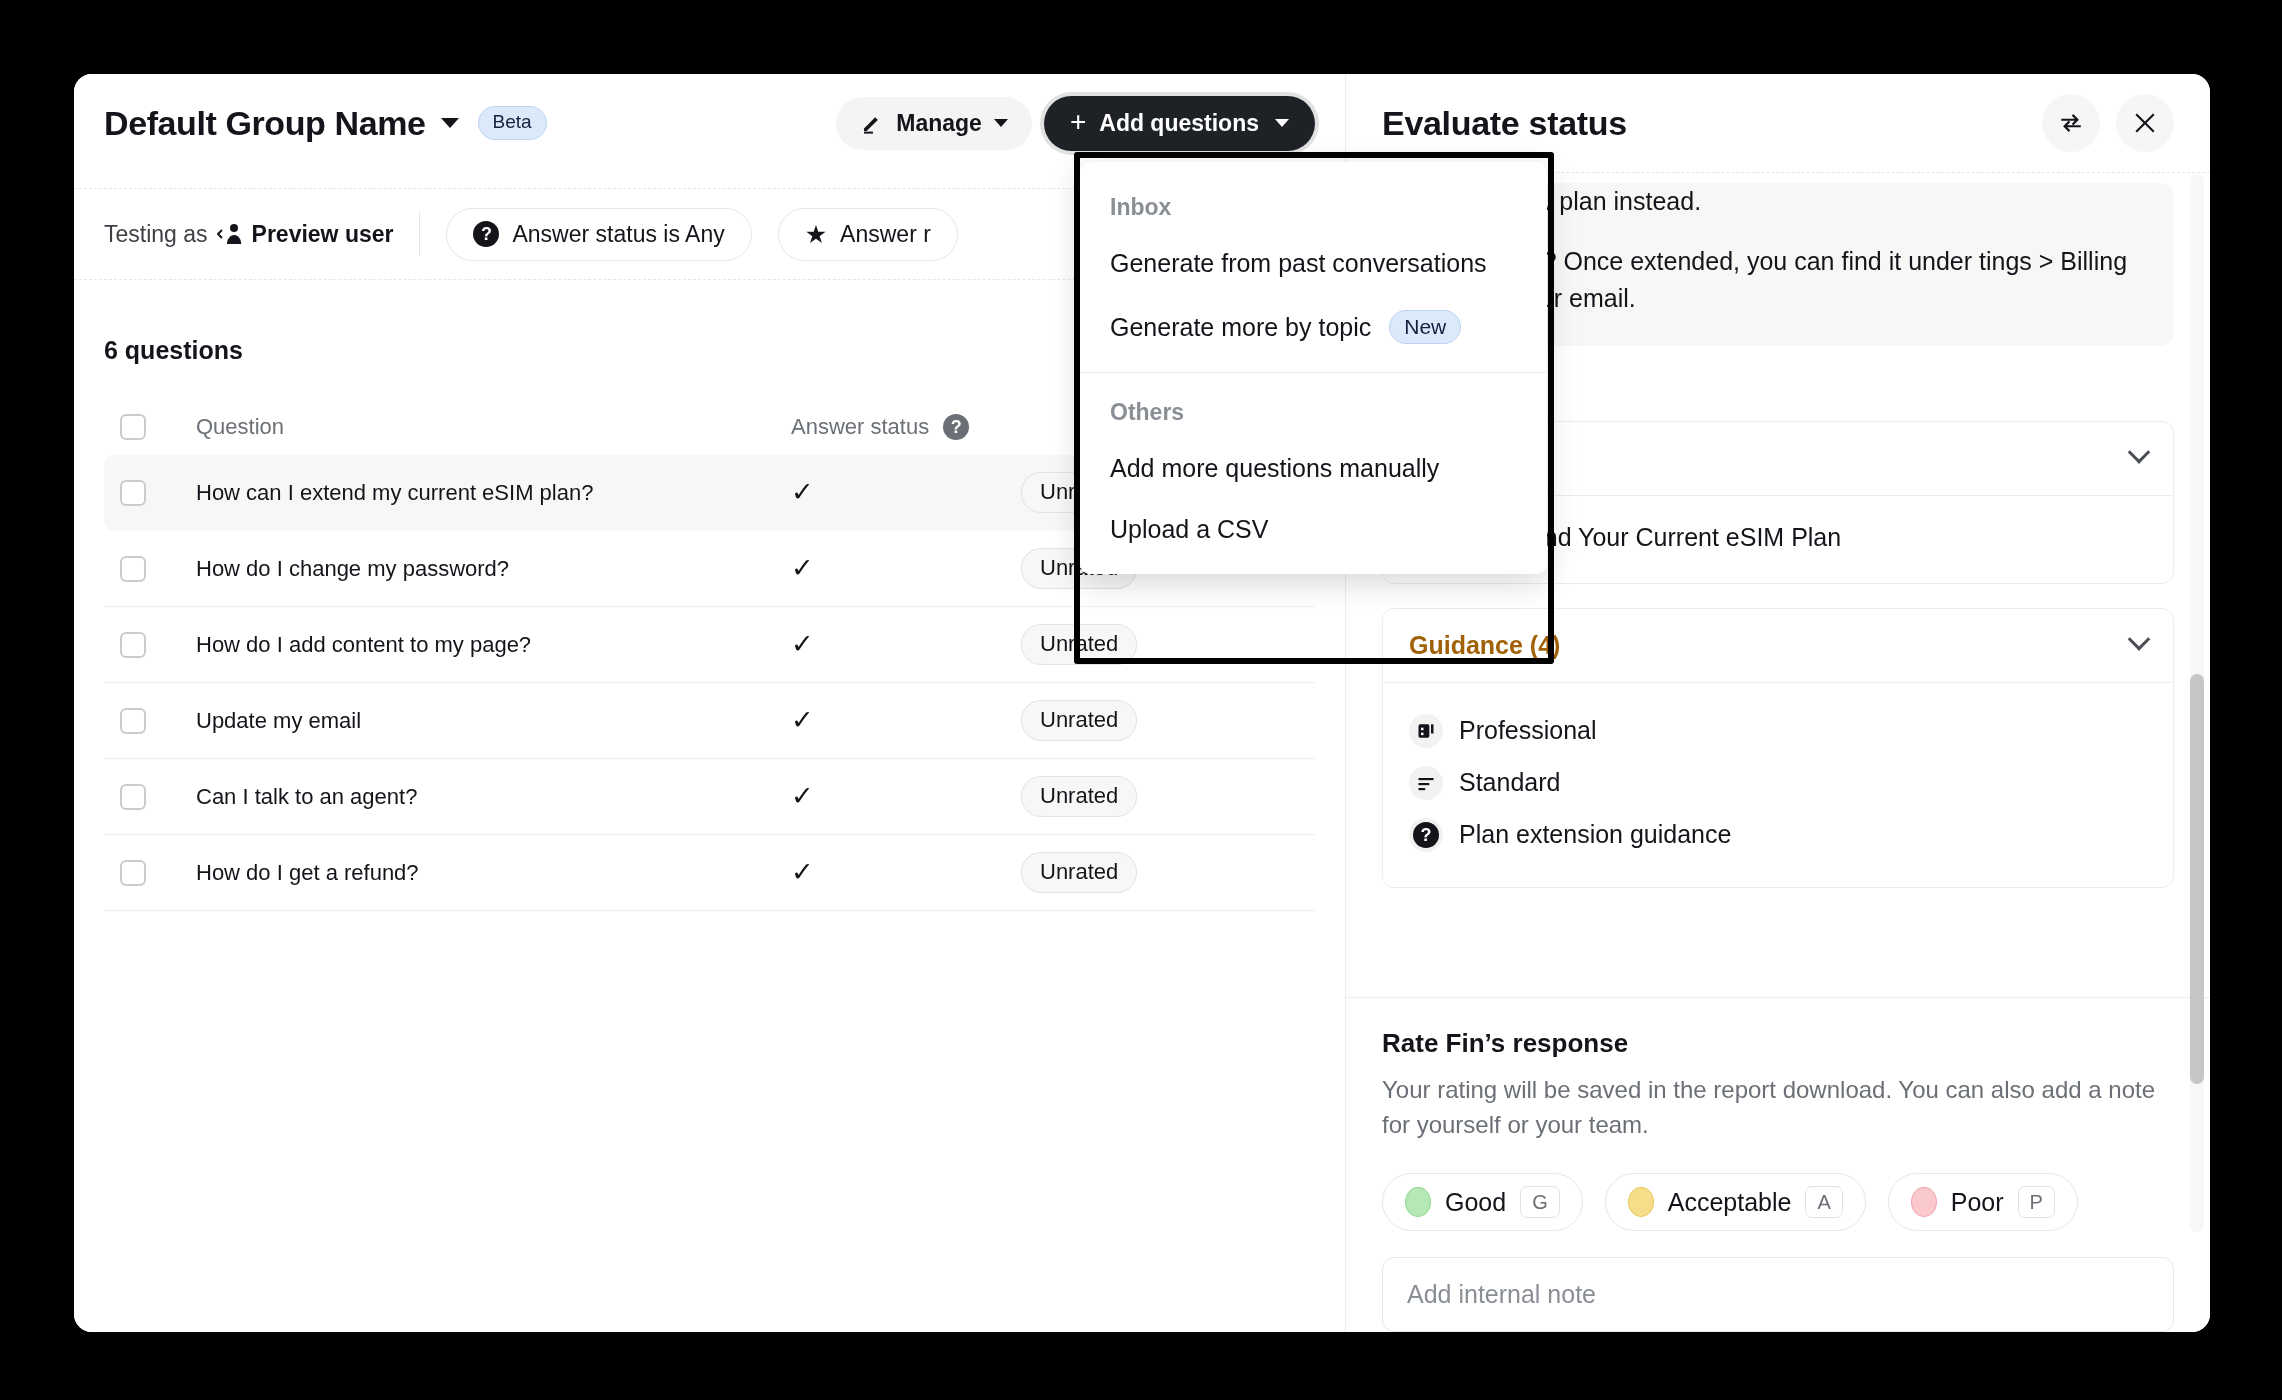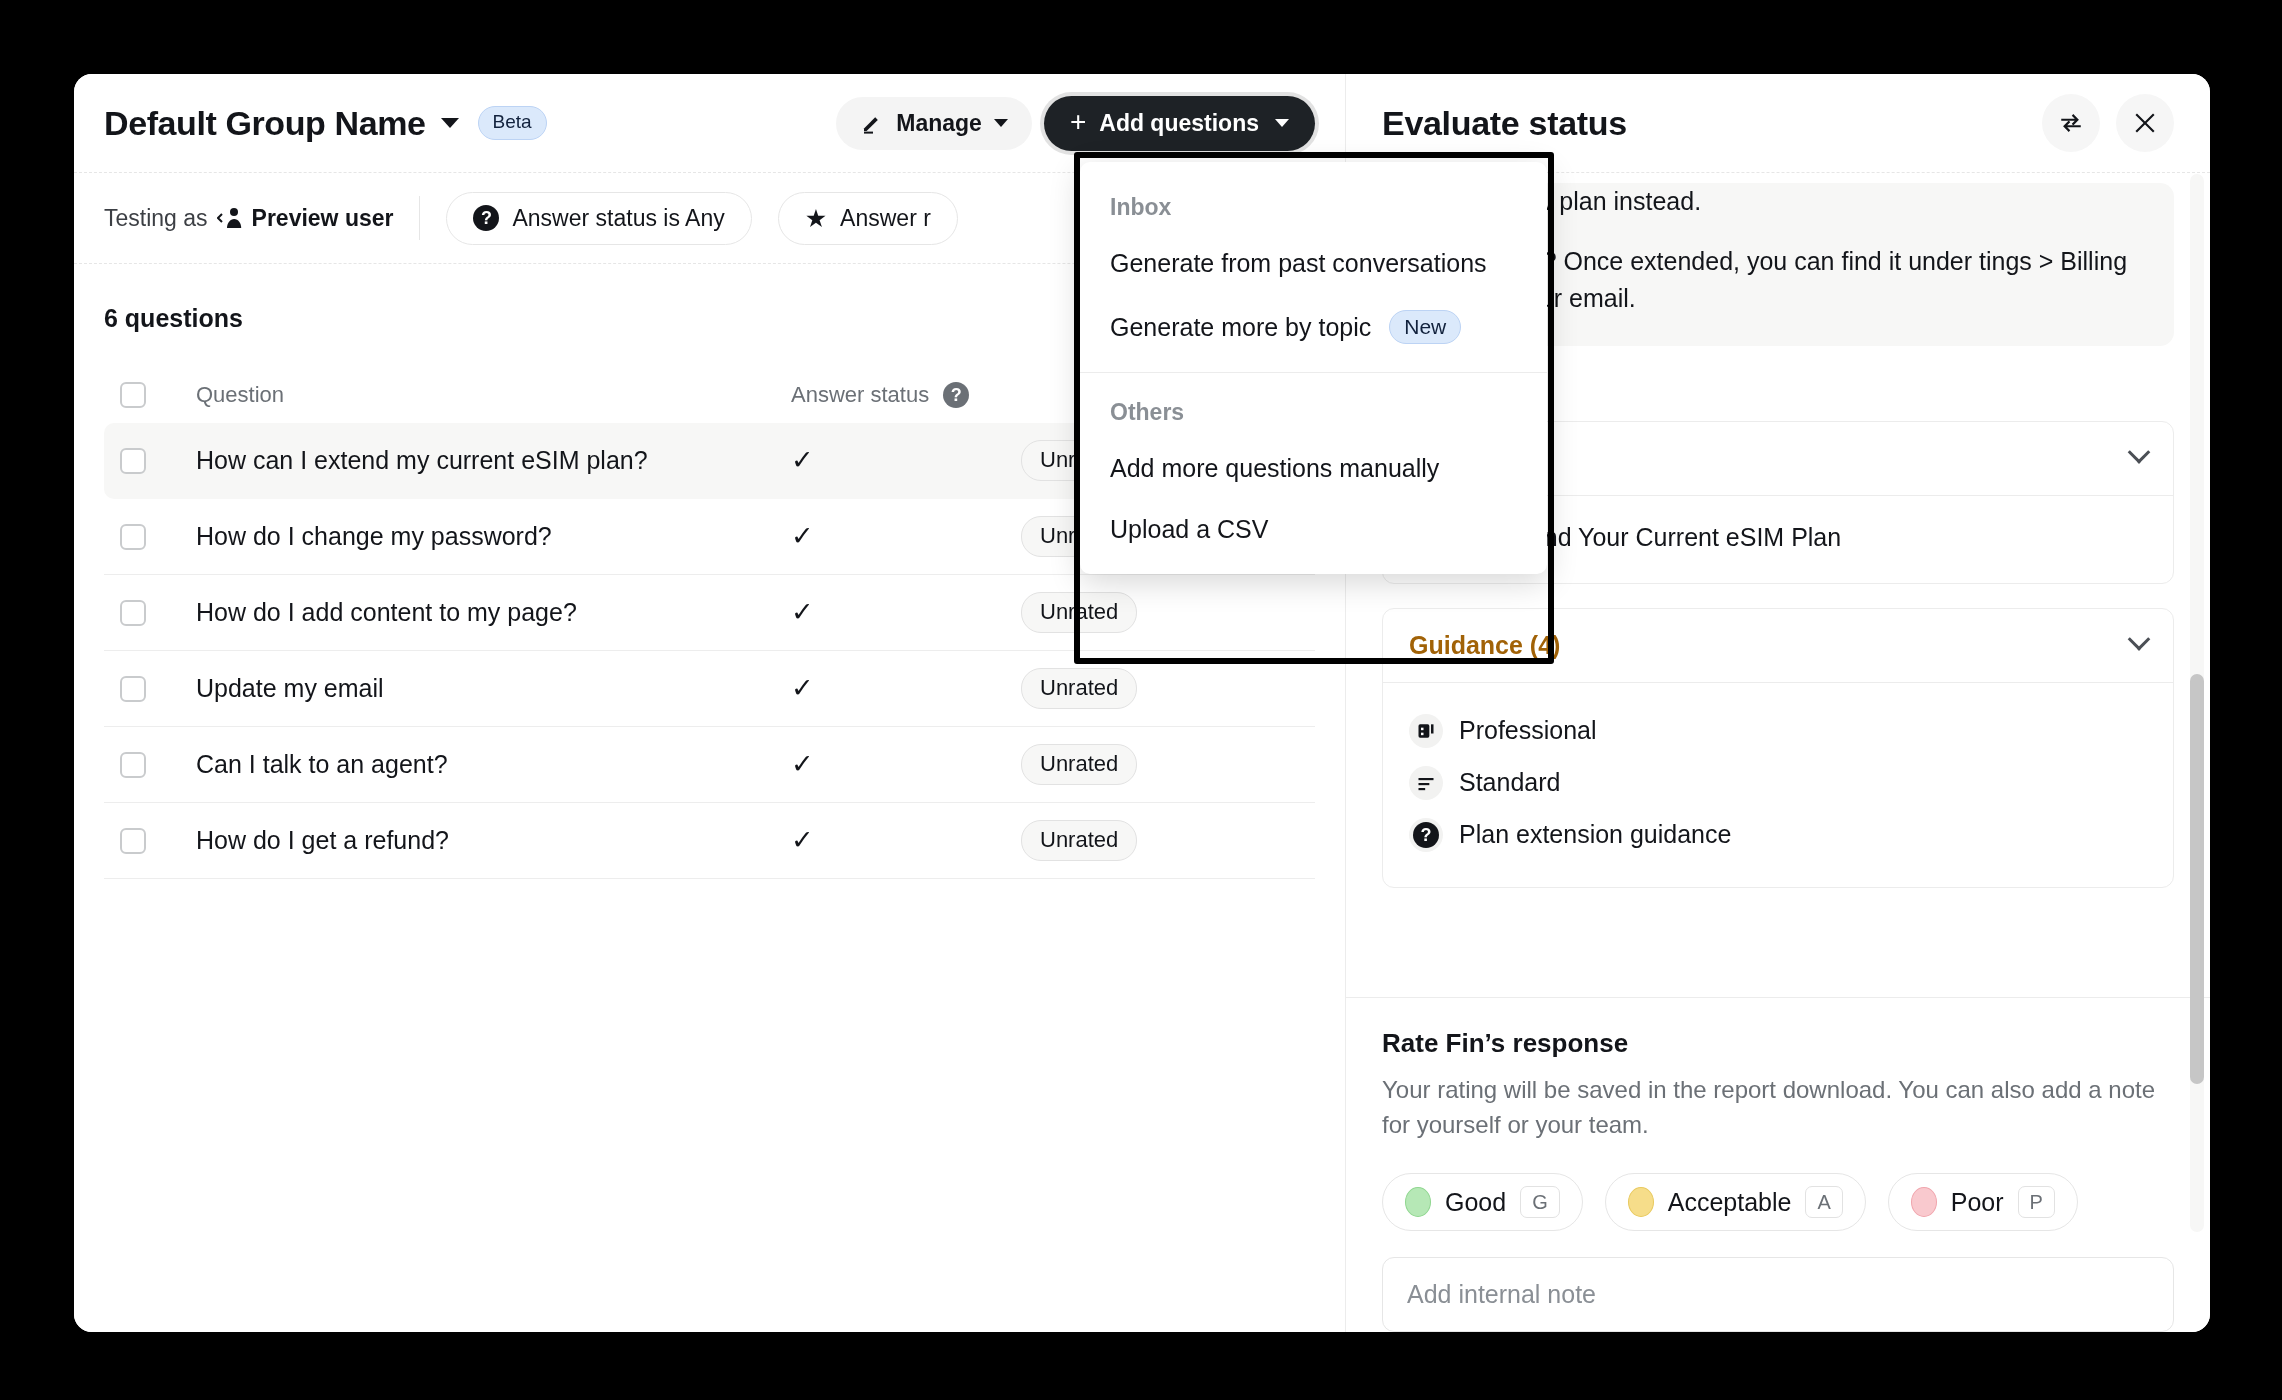--- a/index.html
+++ b/index.html
@@ -19,20 +19,21 @@
     display: flex;
   }
   
   .left-panel {
     width: 1271px;
     height: 100%;
     background: #ffffff;
     position: relative;
     display: flex;
     flex-direction: column;
+    gap: 16px;
   }
   .left-header {
     height: 98px;
     display: flex;
     align-items: center;
     padding: 0 30px 0 30px;
     flex-shrink: 0;
   }
   .group-title {
     font-size: 34px;
@@ -190,21 +191,21 @@
   .cb {
     width: 26px; height: 26px;
     border: 2px solid #c9cbcd;
     border-radius: 6px;
     background: #fff;
     flex-shrink: 0;
     cursor: pointer;
   }
   .cell-q {
     flex: 1;
-    font-size: 25px;
+    font-size: 22px;
     color: #13151a;
     padding-left: 50px;
     white-space: nowrap;
     overflow: hidden;
     text-overflow: ellipsis;
   }
   .cell-status {
     width: 230px;
     display: flex;
     align-items: center;

